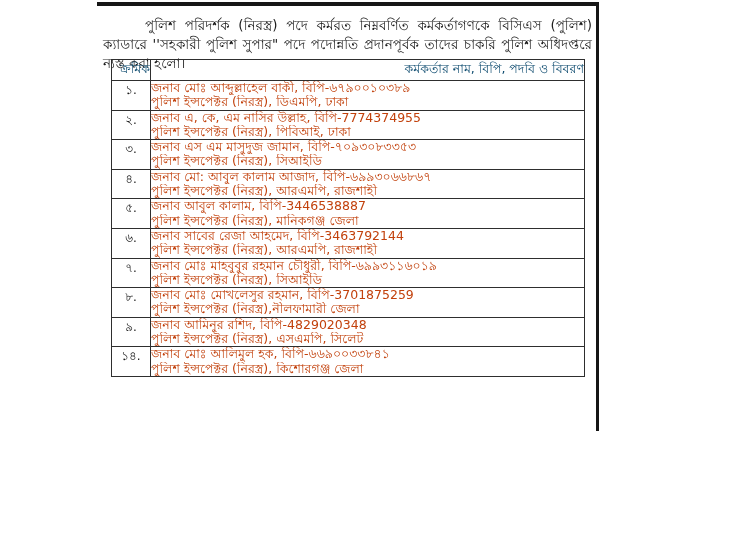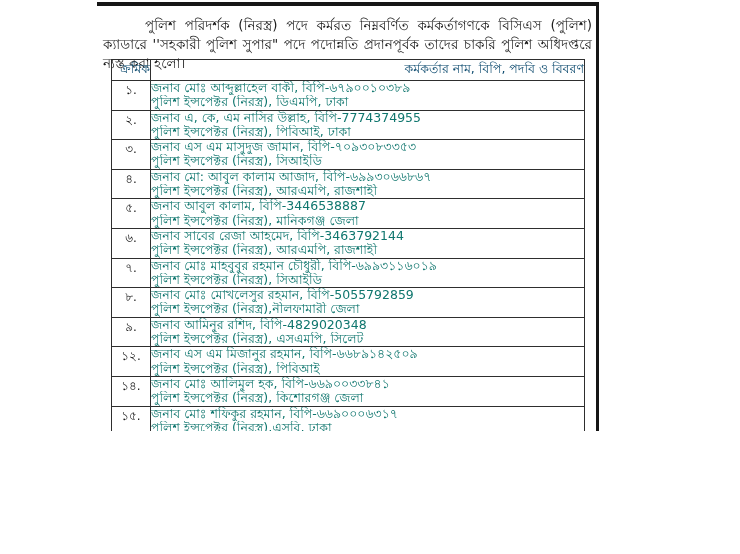--- a/index.html
+++ b/index.html
@@ -71,21 +71,21 @@
   }
   td.details {
     padding: 1px 4px 0 8px;
   }
   tr.data-row { height: 29px; }
   .dline {
     font-size: 12.5px;
     line-height: 14.3px;
     white-space: nowrap;
     overflow: hidden;
-    color: #0f766e;
+    color: #c2410c;
   }
 </style>
 </head>
 <body>
 
 <div id="canvas">
   <div class="scan-topbar"></div>
   <div class="scan-edge-right"></div>
 
   <div class="intro">পুলিশ পরিদর্শক (নিরস্ত্র) পদে কর্মরত নিম্নবর্ণিত কর্মকর্তাগণকে বিসিএস (পুলিশ) ক্যাডারে ''সহকারী পুলিশ সুপার" পদে পদোন্নতি প্রদানপূর্বক তাদের চাকরি পুলিশ অধিদপ্তরে ন্যস্ত করা হলো।</div>
@@ -147,47 +147,33 @@
         <tr class="data-row">
           <td class="serial">৭.</td>
           <td class="details">
             <div class="dline">জনাব মোঃ মাহবুবুর রহমান চৌধুরী, বিপি-৬৯৯৩১১৬০১৯</div>
             <div class="dline">পুলিশ ইন্সপেক্টর (নিরস্ত্র), সিআইডি</div>
           </td>
         </tr>
         <tr class="data-row">
           <td class="serial">৮.</td>
           <td class="details">
-            <div class="dline">জনাব মোঃ মোখলেসুর রহমান, বিপি-5055792859</div>
+            <div class="dline">জনাব মোঃ মোখলেসুর রহমান, বিপি-3701875259</div>
             <div class="dline">পুলিশ ইন্সপেক্টর (নিরস্ত্র),নীলফামারী জেলা</div>
           </td>
         </tr>
         <tr class="data-row">
           <td class="serial">৯.</td>
           <td class="details">
             <div class="dline">জনাব আমিনুর রশিদ, বিপি-4829020348</div>
             <div class="dline">পুলিশ ইন্সপেক্টর (নিরস্ত্র), এসএমপি, সিলেট</div>
           </td>
         </tr>
         <tr class="data-row">
-          <td class="serial">১২.</td>
-          <td class="details">
-            <div class="dline">জনাব এস এম মিজানুর রহমান, বিপি-৬৬৮৯১৪২৫০৯</div>
-            <div class="dline">পুলিশ ইন্সপেক্টর (নিরস্ত্র), পিবিআই</div>
-          </td>
-        </tr>
-        <tr class="data-row">
           <td class="serial">১৪.</td>
           <td class="details">
             <div class="dline">জনাব মোঃ আলিমুল হক, বিপি-৬৬৯০০৩৩৮৪১</div>
             <div class="dline">পুলিশ ইন্সপেক্টর (নিরস্ত্র), কিশোরগঞ্জ জেলা</div>
-          </td>
-        </tr>
-        <tr class="data-row">
-          <td class="serial">১৫.</td>
-          <td class="details">
-            <div class="dline">জনাব মোঃ শফিকুর রহমান, বিপি-৬৬৯০০০৬৩১৭</div>
-            <div class="dline">পুলিশ ইন্সপেক্টর (নিরস্ত্র),এসবি, ঢাকা</div>
           </td>
         </tr>
       </tbody>
   </table>
 </div>
 
 </body></html>

